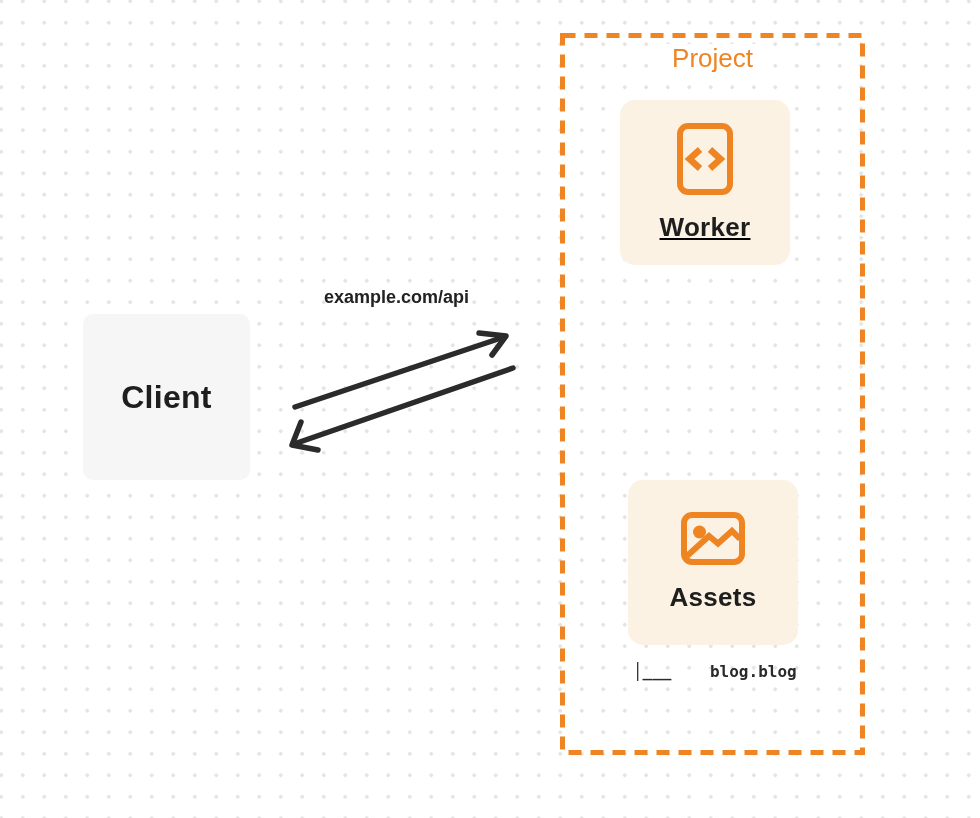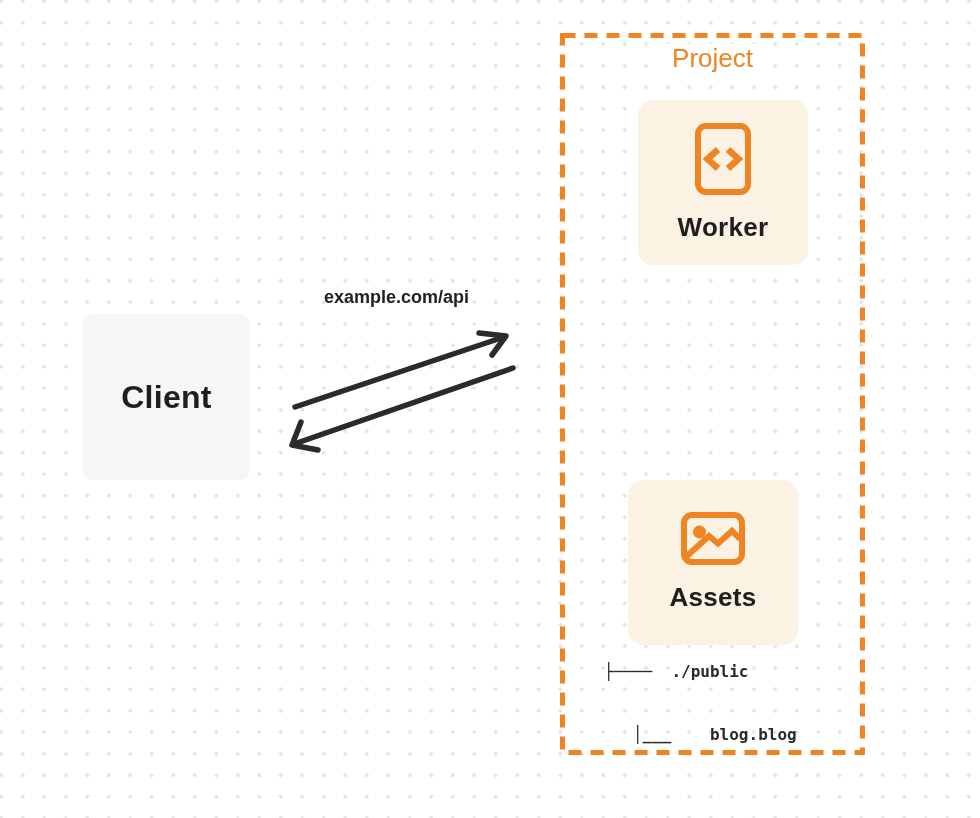--- a/index.html
+++ b/index.html
@@ -51,21 +51,21 @@
   }
 
   
   .card {
     position:absolute;
     width:170px; height:165px;
     background:#fbf2e4;
     border-radius:15px;
     display:flex; flex-direction:column; align-items:center; justify-content:center;
   }
-  .worker-card { left:78px; top:67px; }
+  .worker-card { left:60px; top:67px;text-decoration:underline; }
   .assets-card { left:68px; top:415px;margin-top:32px; }
   .card .icon-wrap { line-height:0; }
   .card-label {
     margin-top:17px;
     font-size:26px; font-weight:bold; color:#1e1e1e; letter-spacing:0.3px;
   }
 
   
   .file-tree {
     position:absolute; left:604px; top:619px;
@@ -119,18 +119,17 @@
           <rect x="3" y="3" width="58" height="47" rx="8" fill="none" stroke="#ee8422" stroke-width="6"></rect>
           <circle cx="18.5" cy="20" r="6.5" fill="#ee8422"></circle>
           <polyline points="6,44 28,24 37,31.5 51,19 59,27" fill="none" stroke="#ee8422" stroke-width="6" stroke-linejoin="miter"></polyline>
         </svg>
       </span>
       <span class="card-label">Assets</span>
     </div>
   </div>
 
   <div class="file-tree">
-    <div>├────  ./public</div>
     <div>   │___    blog.blog</div>
     
   </div>
 
 </div>
 
 </body></html>

